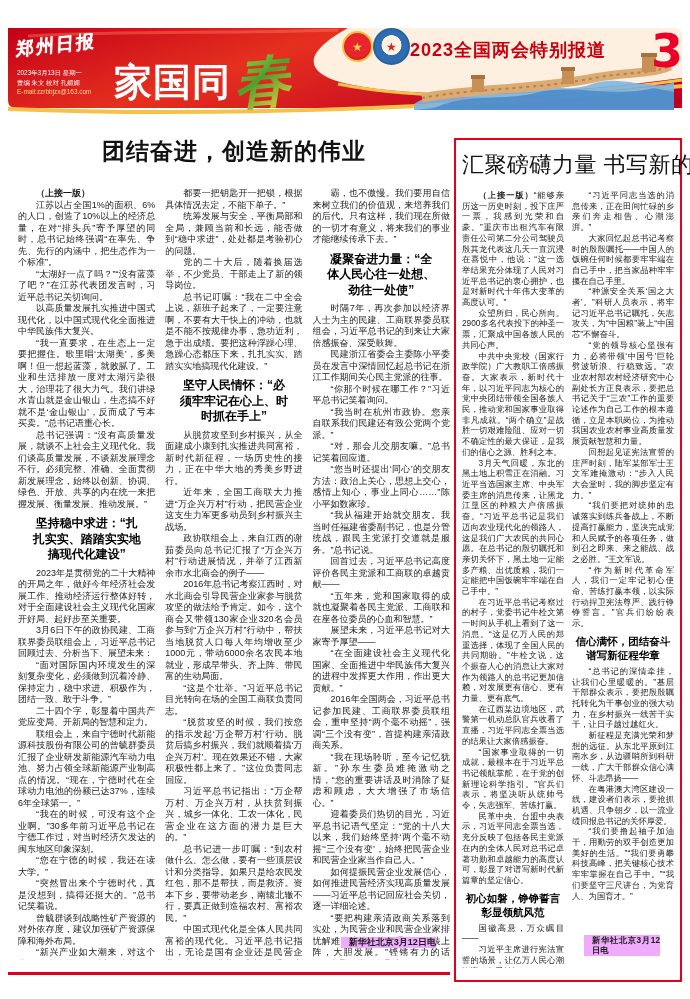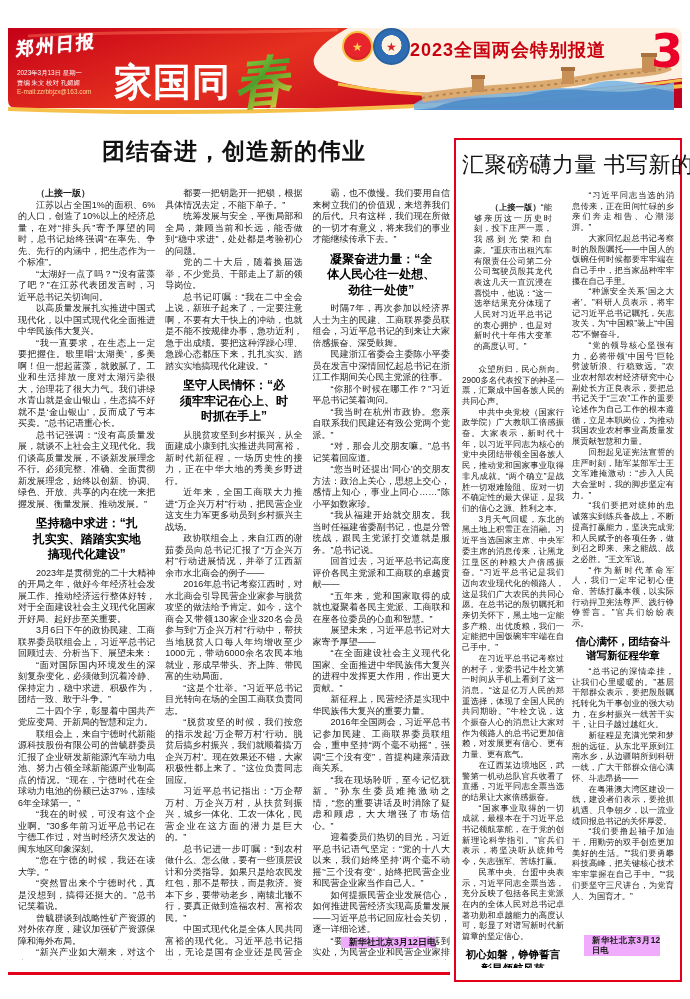--- a/index.html
+++ b/index.html
@@ -42,21 +42,21 @@
   .right-article{position:absolute;left:454px;top:138px;width:228px;height:844px;
         border:2.5px solid #e3001b;background:#fff;box-sizing:border-box;padding:5px 6px;}
   .r-headline{font-size:22px;font-weight:400;text-align:center;margin:5px 0 10px;color:#111;
         letter-spacing:0.5px;white-space:nowrap;}
   .rcols{display:flex;gap:8px;}
   .rcol{width:102.5px;height:778px;overflow:hidden;position:relative;font-size:8.3px;
         line-height:10.7px;text-align:justify;color:#1a1a1a;}
 
   .para{margin:0;text-indent:2em;}
   .lead{margin:0;font-weight:bold;text-indent:2em;}
-  .leadp{margin:12px;text-indent:2em;}
+  .leadp{margin:0;text-indent:2em;}
   .leadp b{font-weight:bold;}
   .subhead{font-weight:bold;font-size:12px;line-height:15.5px;text-align:center;
         text-indent:0;margin:6px 12px 5px;color:#000;}
   .rcol .subhead{font-size:10.5px;line-height:14px;margin:5px 0 4px;text-align:center;}
   .signature{position:absolute;bottom:0;right:2px;font-weight:bold;background:#f0abfc;
         padding-left:8px;text-indent:0;margin:12px;}
   .bottom-rule{position:absolute;left:8px;top:972px;width:442px;height:2.5px;background:#e3001b;}
 </style>
 </head>
 <body>
@@ -158,21 +158,20 @@
           <p class="para">民建浙江省委会主委陈小平委员在发言中深情回忆起总书记在浙江工作期间关心民主党派的往事。</p>
           <p class="para">“你那个时候在哪工作？”习近平总书记笑着询问。</p>
           <p class="para">“我当时在杭州市政协。您亲自联系我们民建还有致公党两个党派。”</p>
           <p class="para">“对，那会儿交朋友嘛。”总书记笑着回应道。</p>
           <p class="para">“您当时还提出‘同心’的交朋友方法：政治上关心，思想上交心，感情上知心，事业上同心……”陈小平如数家珍。</p>
           <p class="para">“我从福建开始就交朋友。我当时任福建省委副书记，也是分管统战，跟民主党派打交道就是服务。”总书记说。</p>
           <p class="para">回首过去，习近平总书记高度评价各民主党派和工商联的卓越贡献——</p>
           <p class="para">“五年来，党和国家取得的成就也凝聚着各民主党派、工商联和在座各位委员的心血和智慧。”</p>
           <p class="para">展望未来，习近平总书记对大家寄予厚望——</p>
           <p class="para">“在全面建设社会主义现代化国家、全面推进中华民族伟大复兴的进程中发挥更大作用，作出更大贡献。”</p>
-          <p class="para">新征程上，民营经济是实现中华民族伟大复兴的重要力量。</p>
           <p class="para">2016年全国两会，习近平总书记参加民建、工商联界委员联组会，重申坚持“两个毫不动摇”，强调“三个没有变”，首提构建亲清政商关系。</p>
           <p class="para">“我在现场聆听，至今记忆犹新。”孙东生委员难掩激动之情，“您的重要讲话及时消除了疑虑和顾虑，大大增强了市场信心。”</p>
           <p class="para">迎着委员们热切的目光，习近平总书记语气坚定：“党的十八大以来，我们始终坚持‘两个毫不动摇’‘三个没有变’，始终把民营企业和民营企业家当作自己人。”</p>
           <p class="para">如何提振民营企业发展信心，如何推进民营经济实现高质量发展——习近平总书记回应社会关切，逐一详细论述。</p>
           <p class="para">“要把构建亲清政商关系落到实处，为民营企业和民营企业家排忧解难，让他们放开手脚，轻装上阵，大胆发展。”铿锵有力的话语，凝聚信心，凝聚力量。</p>
           <p class="signature">新华社北京3月12日电</p>
         </div>
     </div>
   </div>
 

